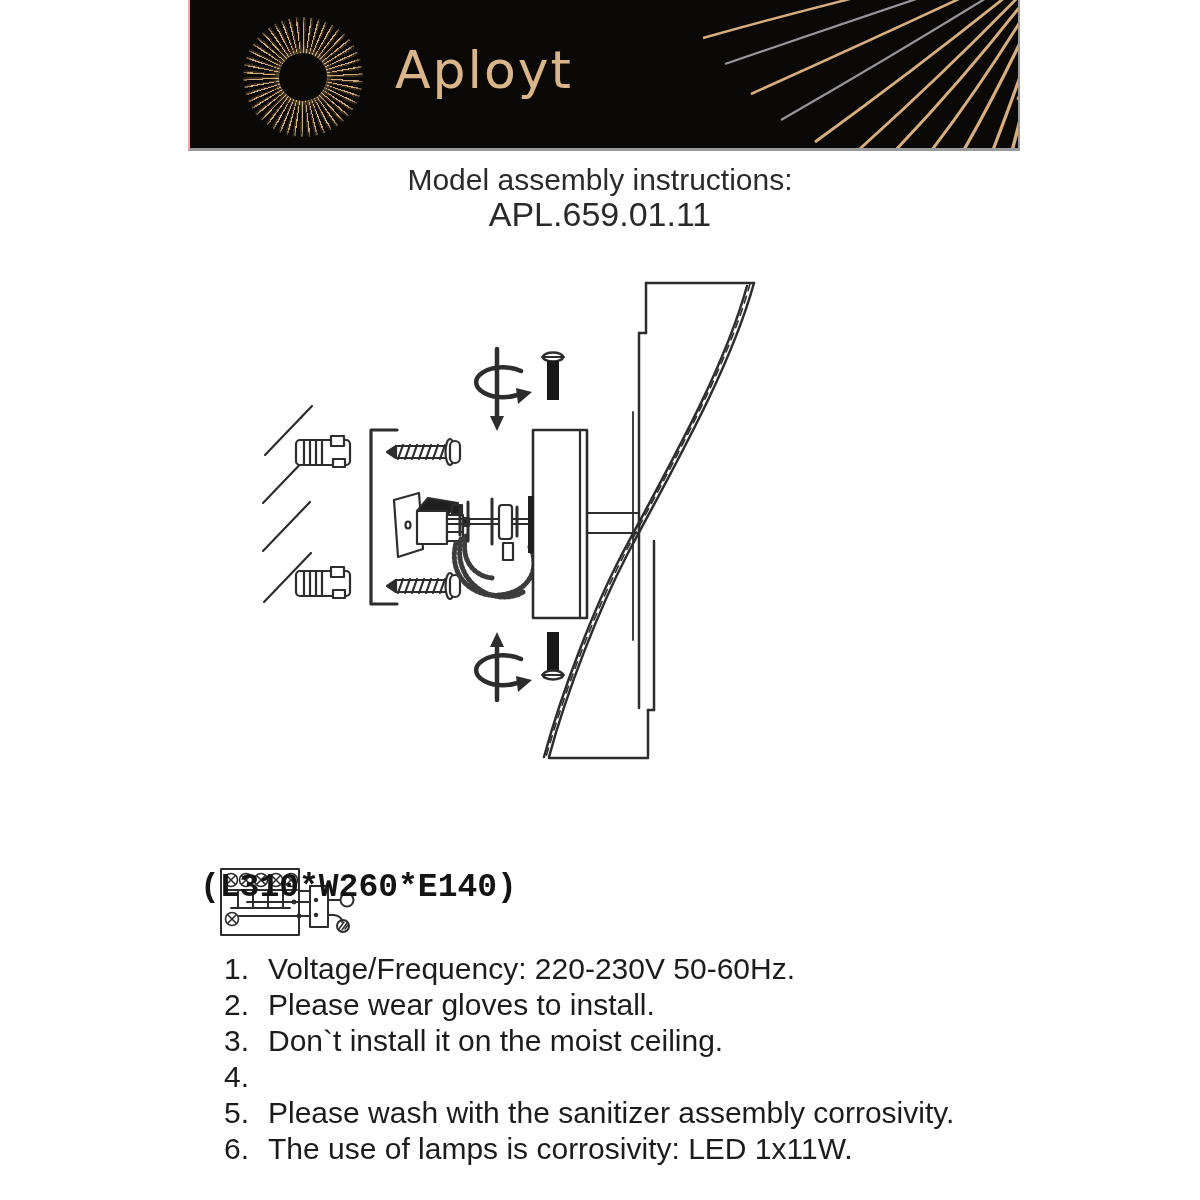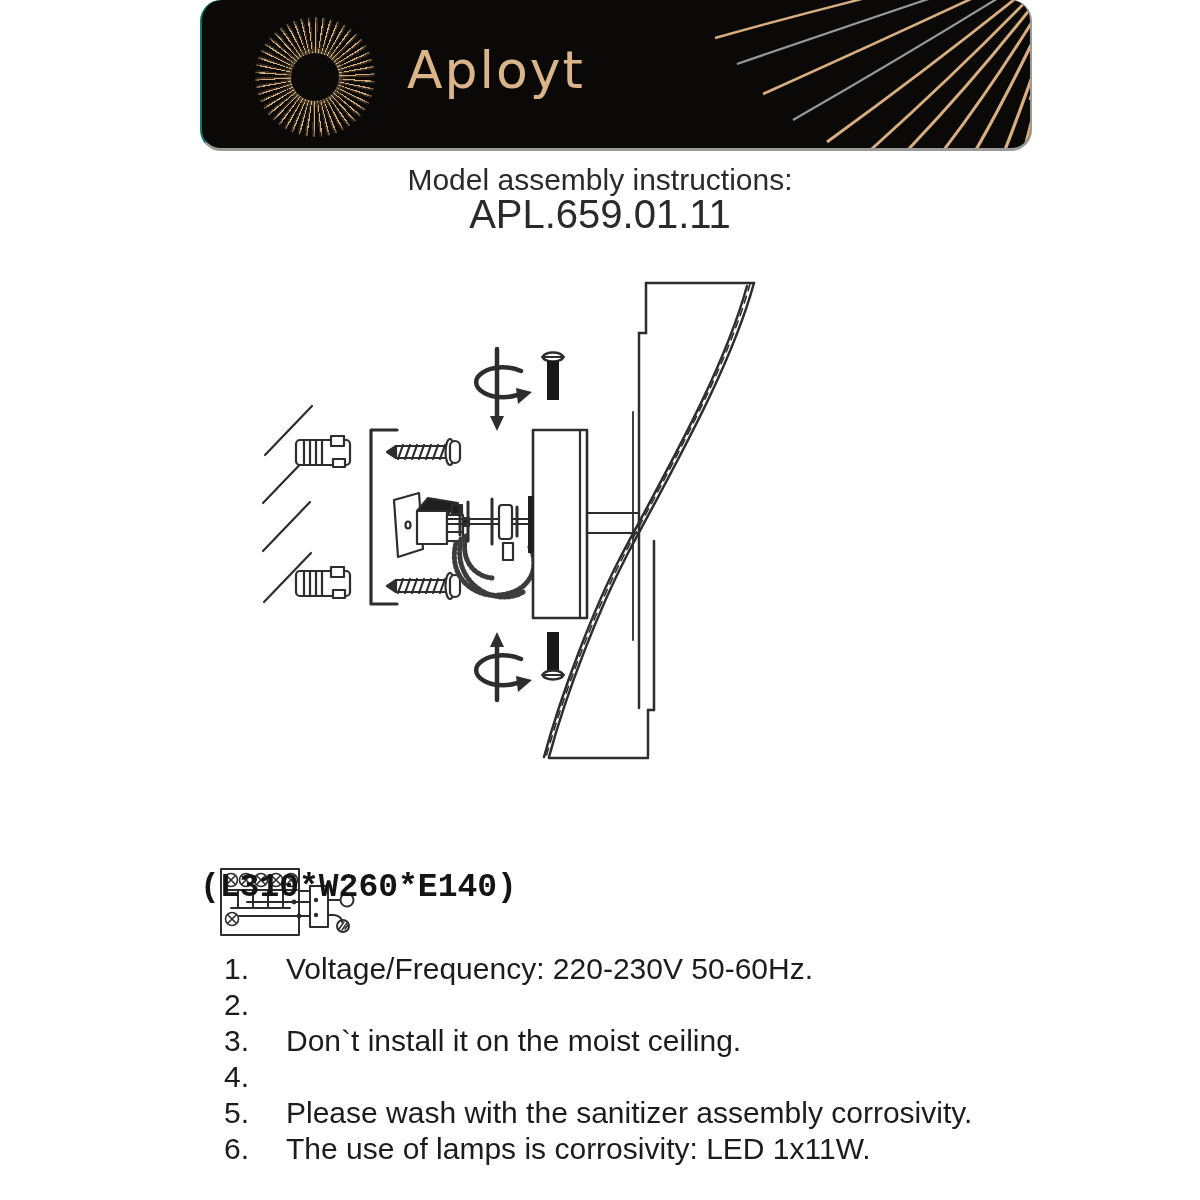--- a/index.html
+++ b/index.html
@@ -1,55 +1,55 @@
 <!DOCTYPE html>
 <html><head>
 <meta charset="utf-8">
 <style>
   html,body{margin:0;padding:0;background:#ffffff;}
   .page{position:relative;width:1200px;height:1200px;background:#fff;overflow:hidden;
         font-family:"Liberation Sans", sans-serif;color:#1c1c1c;}
 
   
-  .band{position:absolute;left:200px;top:0;width:832px;height:151px;background:#0b0908;
-        border-left:2px solid #0f766e;border-right:2px solid #9a9a9a;border-bottom:3px solid #9a9a9a;
-        box-sizing:border-box;overflow:hidden;border-radius:21px;}
+  .band{position:absolute;left:188px;top:0;width:832px;height:151px;background:#0b0908;
+        border-left:2px solid #fca5a5;border-right:2px solid #9a9a9a;border-bottom:3px solid #9a9a9a;
+        box-sizing:border-box;overflow:hidden;}
   .burst{position:absolute;left:53px;top:17px;width:120px;height:120px;border-radius:50%;
          background:repeating-conic-gradient(from 0deg,
             rgba(221,181,129,.95) 0deg 1.5deg,
             rgba(150,110,65,.35) 1.5deg 3.2deg,
             rgba(0,0,0,0) 3.2deg 7.2deg);}
   .burst::before{content:"";position:absolute;inset:-2px;border-radius:50%;
          background:radial-gradient(circle, rgba(11,9,8,0) 0 60%, #0b0908 73%);}
   .burst::after{content:"";position:absolute;inset:30%;background:#0b0908;border-radius:50%;
          box-shadow:0 0 10px 2px rgba(226,188,138,.55);}
   .brand{position:absolute;left:205px;top:40px;font-family:"DejaVu Sans", sans-serif;
          font-size:52px;font-weight:400;letter-spacing:2px;color:#d9b589;}
   .rays{position:absolute;right:0;top:0;}
 
   
   .title-1{position:absolute;left:180px;top:163px;width:840px;text-align:center;
            font-size:30px;line-height:34px;color:#2a2a2a;}
   .title-2{position:absolute;left:180px;top:197px;width:840px;text-align:center;
-           font-size:40px;line-height:34px;color:#2a2a2a;}
+           font-size:34px;line-height:34px;color:#2a2a2a;}
 
   
   .figure{position:absolute;left:180px;top:258px;}
 
   
   .dims{position:absolute;left:200px;top:869px;width:840px;text-align:left;
         font-family:"Liberation Mono","DejaVu Sans Mono",monospace;
         font-weight:bold;font-size:33px;color:#141414;letter-spacing:0;}
 
   
   .instructions{position:absolute;left:224px;top:951px;list-style:none;margin:0;padding:0;
         font-size:30px;line-height:36px;color:#1c1c1c;}
   .item{display:flex;}
   .item .num{width:44px;flex:0 0 44px;}
-  .item .txt{white-space:nowrap;margin-left:18px;}
+  .item .txt{white-space:nowrap;}
 </style>
 </head>
 <body>
 
 <div class="page">
 
   <header class="band">
     <div class="burst"></div>
     <div class="brand">Aployt</div>
     <svg class="rays" width="340" height="148" viewBox="0 0 340 148" fill="none">
@@ -264,20 +264,21 @@
 
   <div class="dims">(L310*W260*E140)</div>
 
   <ol class="instructions">
     <li class="item">
       <span class="num">1.</span>
       <span class="txt">Voltage/Frequency: 220-230V 50-60Hz.</span>
     </li>
     <li class="item">
       <span class="num">2.</span>
+      <span class="txt">Please wear gloves to install.</span>
     </li>
     <li class="item">
       <span class="num">3.</span>
       <span class="txt">Don`t install it on the moist ceiling.</span>
     </li>
     <li class="item">
       <span class="num">4.</span>
     </li>
     <li class="item">
       <span class="num">5.</span>

